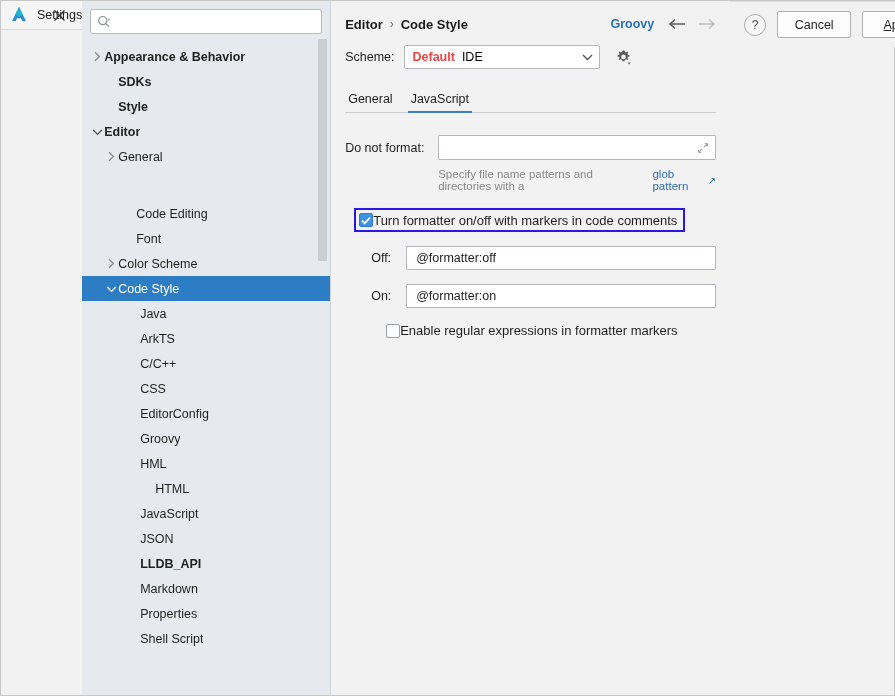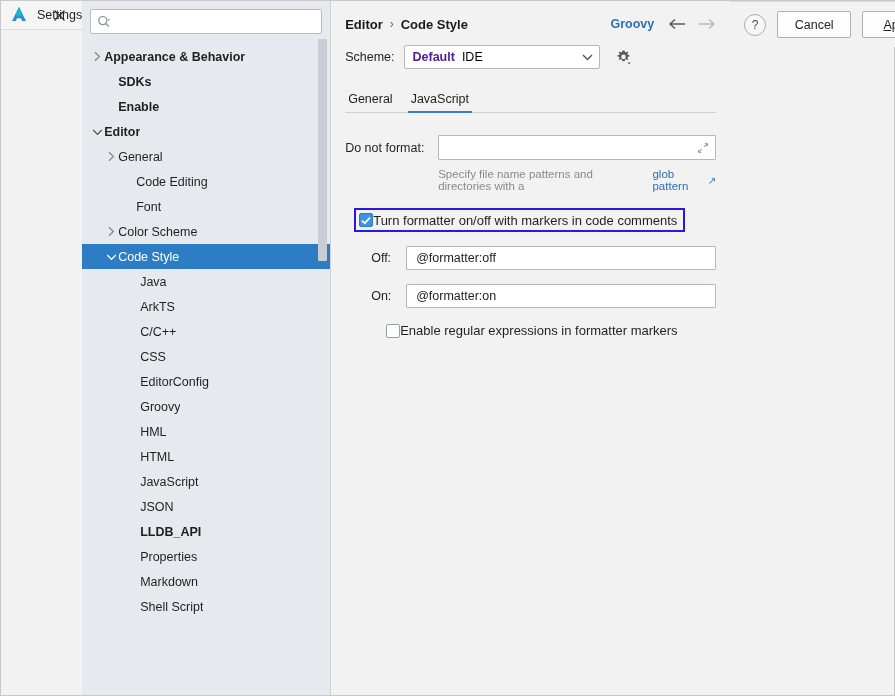--- a/index.html
+++ b/index.html
@@ -127,21 +127,21 @@
   .scheme-label { font-size: 12.5px; color: #1f1f1f; margin-right: 9px; }
   .combo {
     width: 196px; height: 24px;
     background: #ffffff;
     border: 1px solid #b4b8bc;
     border-radius: 2px;
     display: flex; align-items: center;
     padding: 0 0 0 8px;
     cursor: default;
   }
-  .combo .val { font-weight: bold; color: #4c1d95; font-size: 12.5px; }
+  .combo .val { font-weight: bold; color: #ef4444; font-size: 12.5px; }
   .combo .sub { color: #000000; font-size: 12.5px; margin-left: 7px; }
   .combo .grow { flex: 1; }
   .combo .caret { width: 22px; display:flex; align-items:center; justify-content:center; }
   .gear-btn {
     margin-left: 14px; width: 20px; height: 20px;
     display: flex; align-items: center; justify-content: center;
     cursor: default;
   }
 
   .tabs-row {
@@ -303,39 +303,39 @@
               </svg>
             </span>
             <span class="tree-label">Appearance &amp; Behavior</span>
           </div>
           <div class="tree-item bold" style="padding-left: 22px;">
             <span class="twisty"></span>
             <span class="tree-label">SDKs</span>
           </div>
           <div class="tree-item bold" style="padding-left: 22px;">
             <span class="twisty"></span>
-            <span class="tree-label">Enable</span>
+            <span class="tree-label">Style</span>
           </div>
           <div class="tree-item bold" style="padding-left: 8px;">
             <span class="twisty">
               <svg width="11" height="8" viewBox="0 0 11 8">
                 <path d="M1.2 2 L5.5 6.4 L9.8 2" stroke="#555555" stroke-width="1.3" fill="none"></path>
               </svg>
             </span>
             <span class="tree-label">Editor</span>
           </div>
           <div class="tree-item" style="padding-left: 22px;">
             <span class="twisty">
               <svg width="8" height="11" viewBox="0 0 8 11">
                 <path d="M2 1.2 L6.4 5.5 L2 9.8" stroke="#8a8a8a" stroke-width="1.3" fill="none"></path>
               </svg>
             </span>
             <span class="tree-label">General</span>
           </div>
-          <div class="tree-item" style="padding-left: 40px;">
+          <div class="tree-item" style="padding-left: 40px; margin-top: 32px;">
             <span class="twisty"></span>
             <span class="tree-label">Code Editing</span>
           </div>
           <div class="tree-item" style="padding-left: 40px;">
             <span class="twisty"></span>
             <span class="tree-label">Font</span>
           </div>
           <div class="tree-item" style="padding-left: 22px;">
             <span class="twisty">
               <svg width="8" height="11" viewBox="0 0 8 11">
@@ -373,43 +373,43 @@
             <span class="tree-label">EditorConfig</span>
           </div>
           <div class="tree-item" style="padding-left: 44px;">
             <span class="twisty"></span>
             <span class="tree-label">Groovy</span>
           </div>
           <div class="tree-item" style="padding-left: 44px;">
             <span class="twisty"></span>
             <span class="tree-label">HML</span>
           </div>
-          <div class="tree-item" style="padding-left: 44px;">
+          <div class="tree-item" style="padding-left: 44px; gap: 15px;">
             <span class="twisty"></span>
             <span class="tree-label">HTML</span>
           </div>
           <div class="tree-item" style="padding-left: 44px;">
             <span class="twisty"></span>
             <span class="tree-label">JavaScript</span>
           </div>
           <div class="tree-item" style="padding-left: 44px;">
             <span class="twisty"></span>
             <span class="tree-label">JSON</span>
           </div>
           <div class="tree-item" style="padding-left: 44px; font-weight: bold;">
             <span class="twisty"></span>
             <span class="tree-label">LLDB_API</span>
           </div>
           <div class="tree-item" style="padding-left: 44px;">
             <span class="twisty"></span>
+            <span class="tree-label">Markdown</span>
+          </div>
+          <div class="tree-item" style="padding-left: 44px;">
+            <span class="twisty"></span>
             <span class="tree-label">Properties</span>
-          </div>
-          <div class="tree-item" style="padding-left: 44px;">
-            <span class="twisty"></span>
-            <span class="tree-label">Markdown</span>
           </div>
           <div class="tree-item" style="padding-left: 44px;">
             <span class="twisty"></span>
             <span class="tree-label">Shell Script</span>
           </div>
         </div>
       <div class="sb-track">
         <div class="sb-thumb" style="top:38px; height:222px;"></div>
       </div>
     </div>

